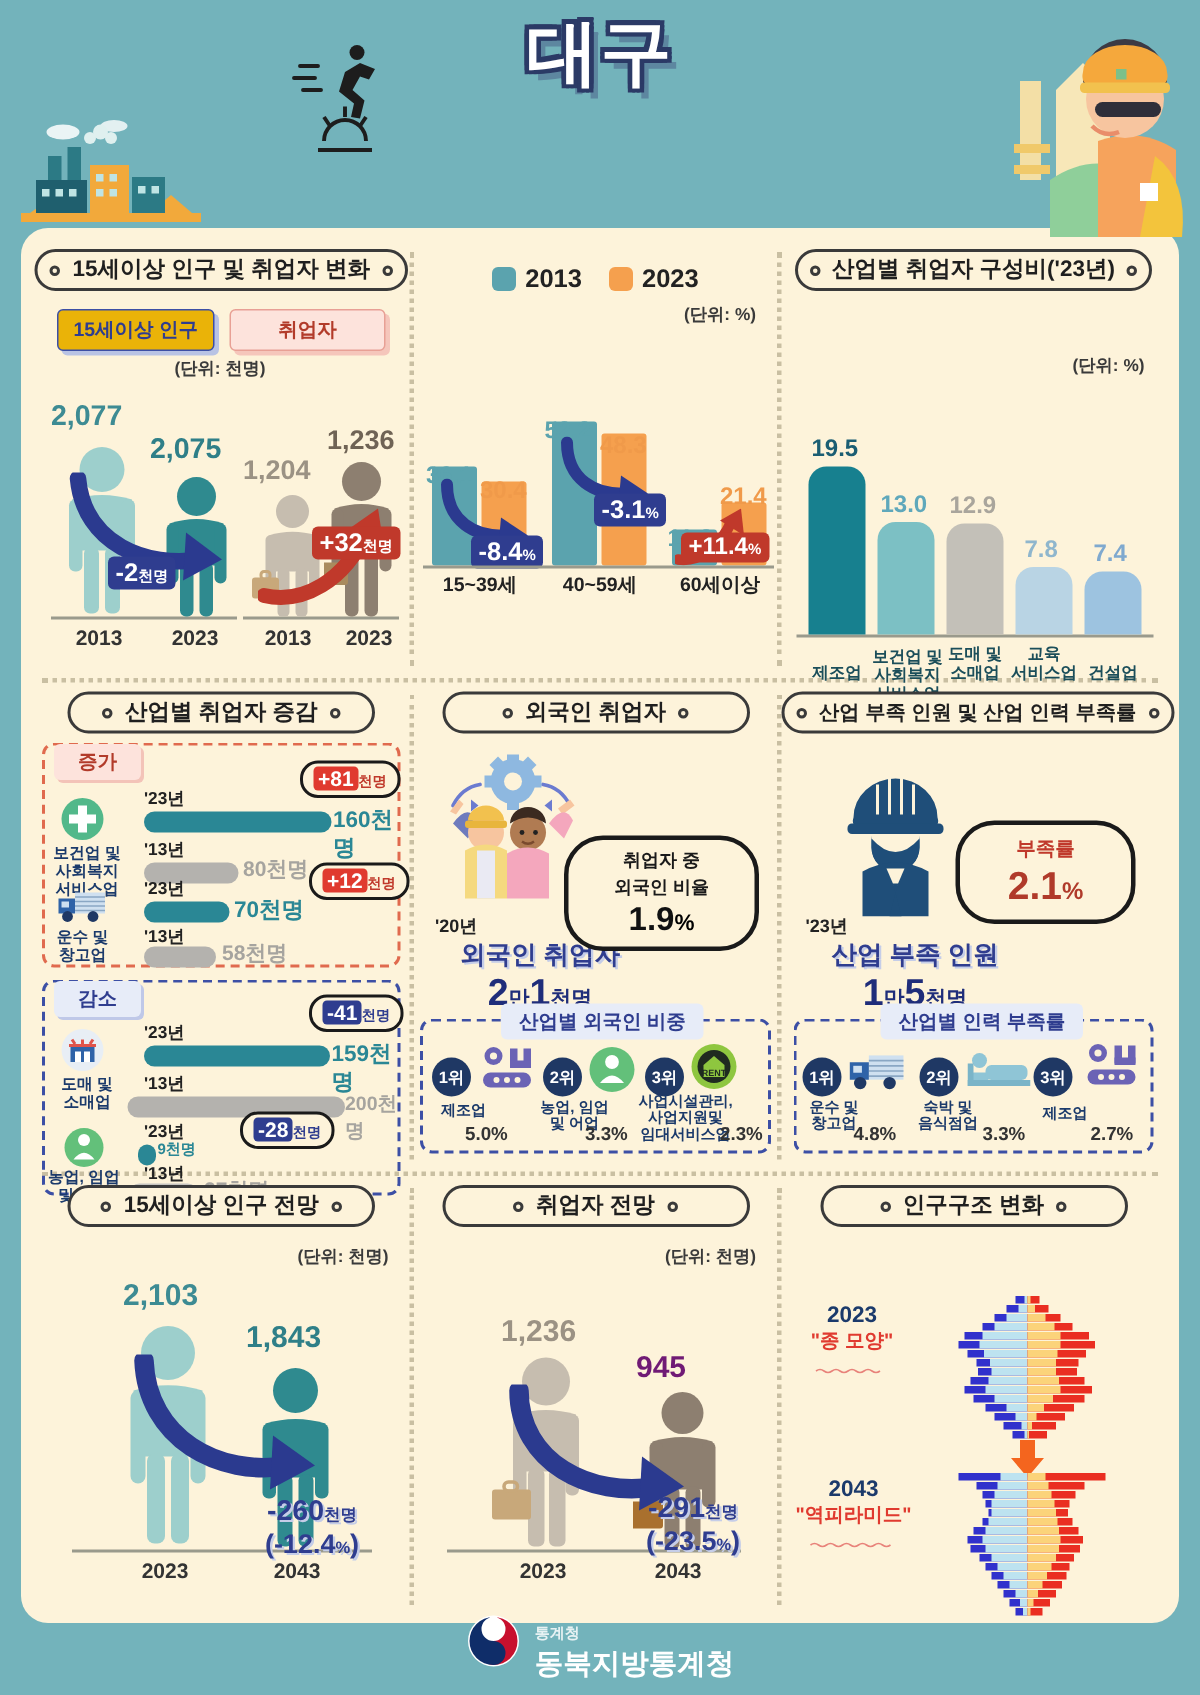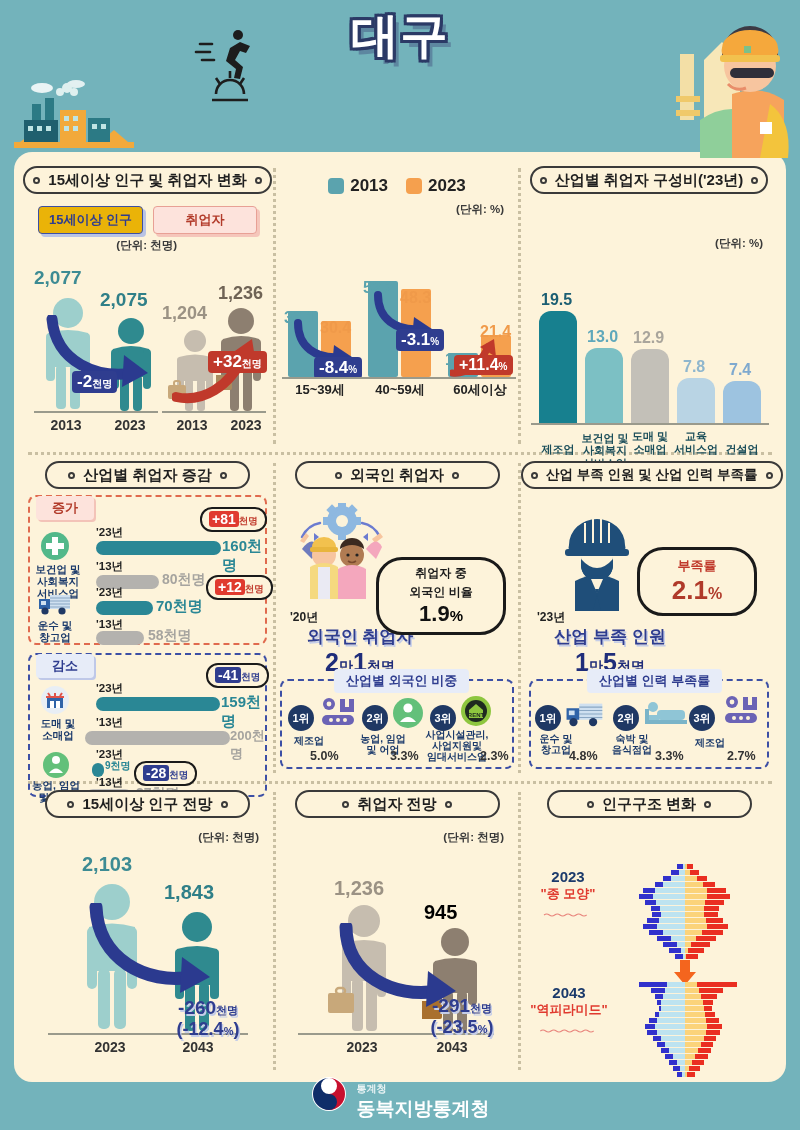--- a/index.html
+++ b/index.html
@@ -584,21 +584,21 @@
         </div>
 
         <div class="yr-small" style="left:66px; top:92px;">'23년</div>
         <div class="hbar" style="left:62px; top:108px; width:12px; background:#2a8795;"></div>
         <div class="hbar-val" style="left:75px; top:104px; color:#2a8795; font-size:10px;">9천명</div>
 
         <div class="yr-small" style="left:66px; top:120px;">'13년</div>
         <div class="hbar" style="left:56px; top:134px; width:46px; background:#c5c3bf;"></div>
         <div class="hbar-val" style="left:106px; top:130px; color:#a6a49f;">37천명</div>
 
-        <div class="bubble" style="left:104px; top:86px; border:2.5px solid #1a1a1a;margin-top:20px;">
+        <div class="bubble" style="left:130px; top:86px; border:2.5px solid #1a1a1a;">
           <span class="num-blue">-28</span><span class="u" style="color:#2f3d8f;">천명</span>
         </div>
       </div>
     </div>
 
     <div class="vsep"></div>
 
     <div class="panel p-col-b r2">
       <div class="panel-title">
         <span class="dot"></span>
@@ -863,21 +863,21 @@
         <span class="dot"></span>
         <span class="ttxt">취업자 전망</span>
         <span class="dot"></span>
       </div>
       <div class="unit" style="margin-top:12px;">(단위: 천명)</div>
 
       <div class="fig-area" style="height:212px; margin-top:2px;">
         <div class="axis-line" style="left:22px; top:186px; width:196px;"></div>
 
         <div class="val-label" style="left:58px; top:30px; font-size:20px; color:#9b9284;">1,236</div>
-        <div class="val-label" style="left:148px; top:54px; font-size:20px; color:#000000;">945</div>
+        <div class="val-label" style="left:148px; top:54px; font-size:20px; color:#701a75;">945</div>
 
         <svg class="person" style="left:52px; top:56px;" width="72" height="130" viewBox="0 0 72 130">
           <circle cx="36" cy="18" r="16" fill="#c6bdaf"></circle>
           <path d="M16 40 q20 -6 40 0 v38 H16z" fill="#c6bdaf"></path>
           <rect x="14" y="40" width="9" height="54" rx="4" fill="#c6bdaf"></rect>
           <rect x="49" y="40" width="9" height="54" rx="4" fill="#c6bdaf"></rect>
           <rect x="24" y="76" width="11" height="52" rx="4" fill="#c6bdaf"></rect>
           <rect x="38" y="76" width="11" height="52" rx="4" fill="#c6bdaf"></rect>
           <rect x="0" y="90" width="26" height="20" rx="2" fill="#c8a87a"></rect>
           <rect x="8" y="85" width="9" height="6" rx="3" fill="none" stroke="#c8a87a" stroke-width="2.4"></rect>

